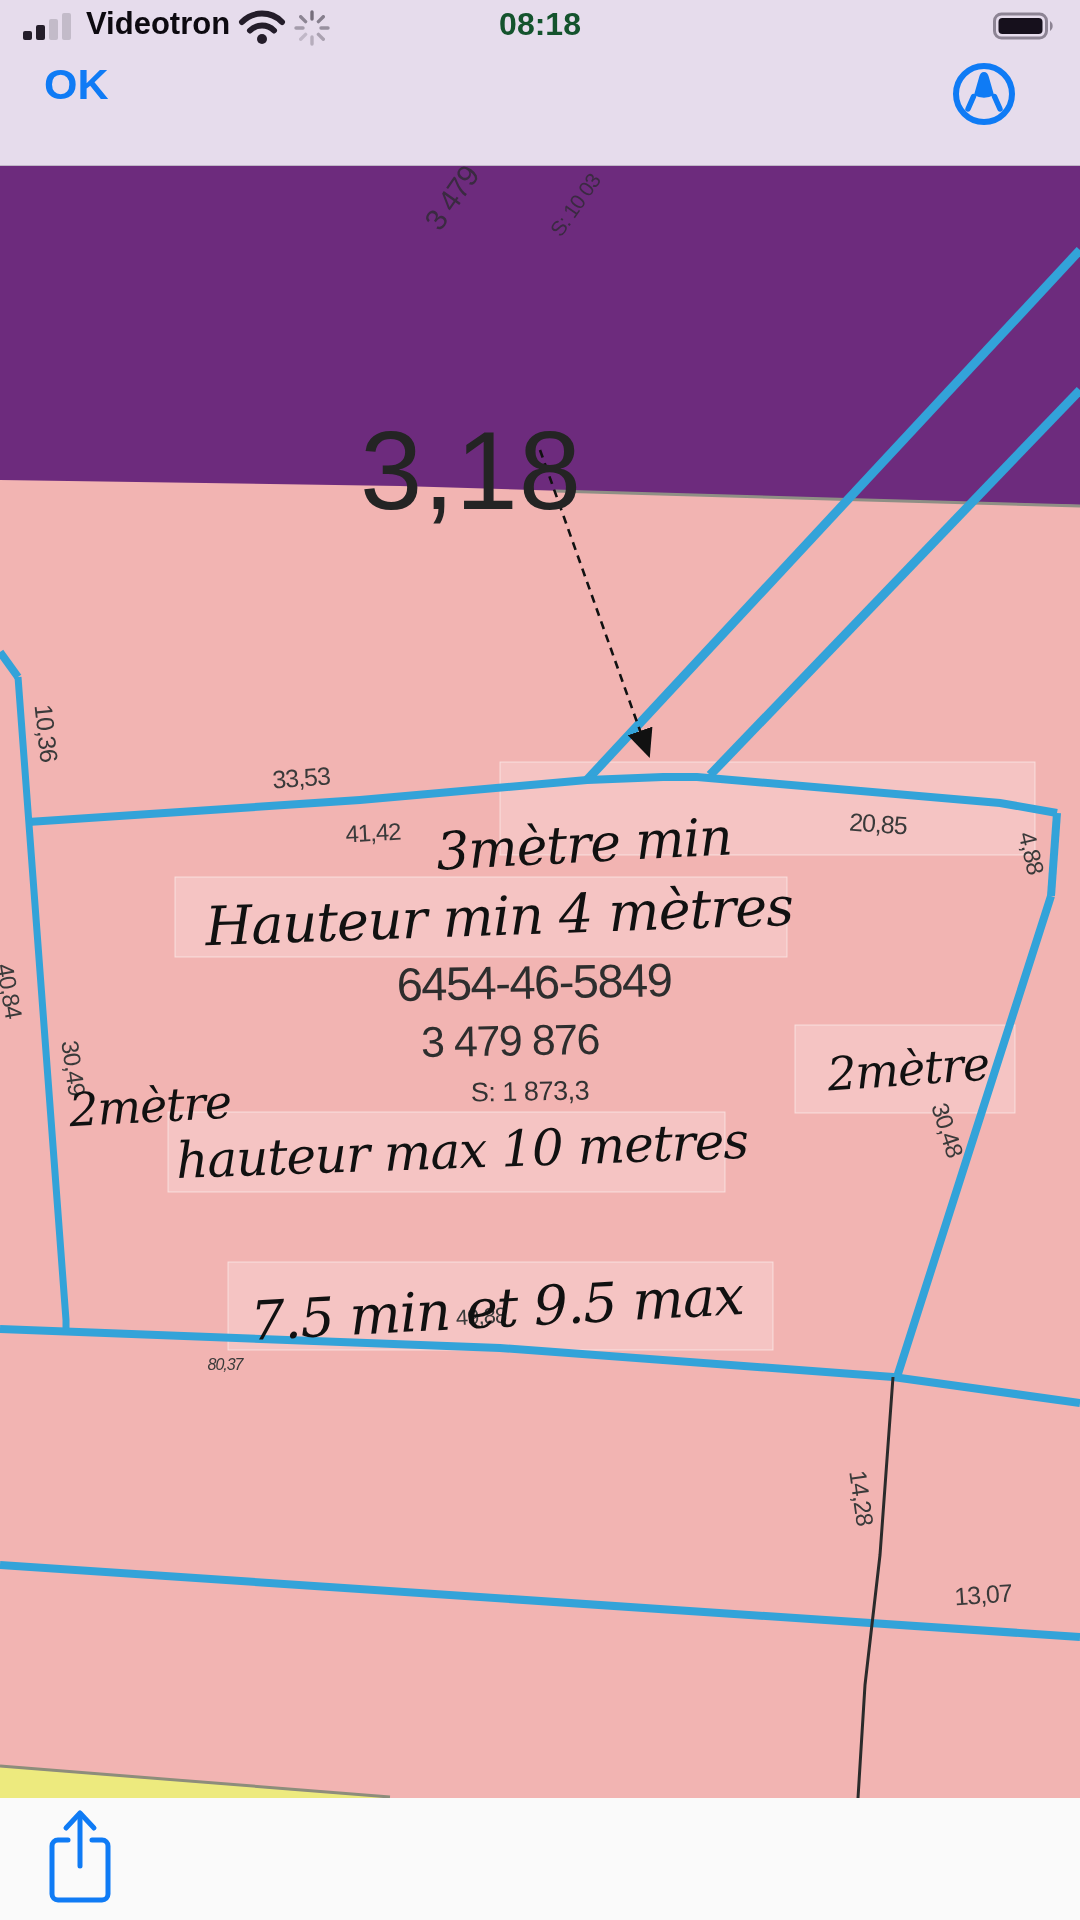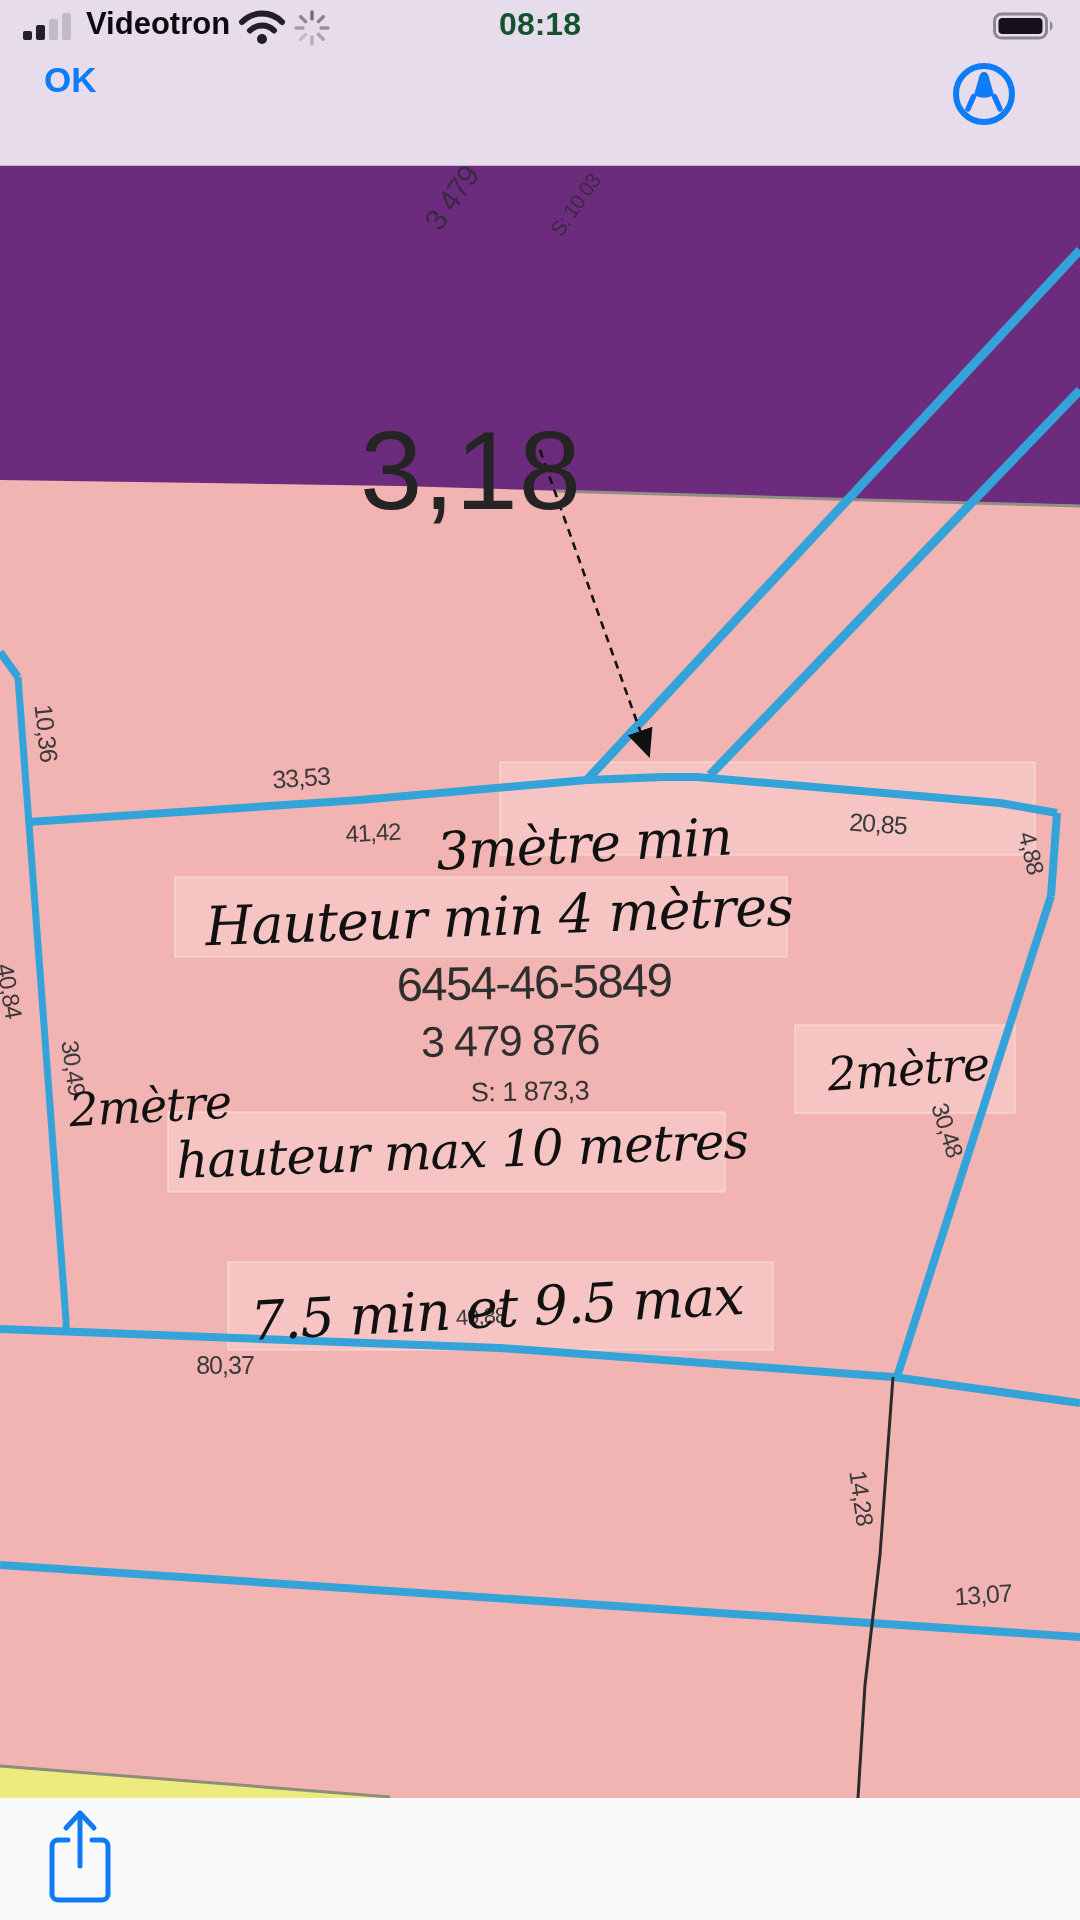--- a/index.html
+++ b/index.html
@@ -9,21 +9,21 @@
   .status-bar{position:absolute;left:0;top:0;width:1080px;height:50px;background:#e6dcec;z-index:30;}
   .carrier{position:absolute;left:86px;top:6px;font-size:31px;font-weight:600;color:#0d0a10;}
   .clock{position:absolute;left:0;top:6px;width:1080px;text-align:center;font-size:32px;font-weight:700;color:#14532d;}
   .sig{position:absolute;left:23px;top:12px;}
   .wifi{position:absolute;left:238px;top:10px;}
   .spin{position:absolute;left:292px;top:8px;}
   .batt{position:absolute;left:993px;top:10px;}
   
   .nav-bar{position:absolute;left:0;top:50px;width:1080px;height:115px;background:#e6dcec;
            border-bottom:1px solid rgba(60,50,70,.22);z-index:29;}
-  .ok-btn{position:absolute;left:44px;top:10px;font-size:35px;font-weight:700;color:#0f7bf5;background:none;border:none;padding:0;cursor:pointer;font-family:inherit;}
+  .ok-btn{position:absolute;left:44px;top:10px;font-size:43px;font-weight:700;color:#0f7bf5;background:none;border:none;padding:0;cursor:pointer;font-family:inherit;}
   .nav-title{position:absolute;left:0;top:12px;width:1080px;text-align:center;font-size:48px;font-weight:700;letter-spacing:.5px;color:#0b0b0d;}
   .markup-btn{position:absolute;left:948px;top:8px;width:72px;height:72px;background:none;border:none;padding:0;cursor:pointer;}
   
   .map{position:absolute;left:0;top:165px;width:1080px;height:1633px;overflow:hidden;background:#f2b4b2;z-index:10;}
   .map svg.geom{position:absolute;left:0;top:0;}
   .map-label{position:absolute;white-space:nowrap;line-height:1;z-index:5;}
   .dim{color:#3a3a3a;font-weight:400;letter-spacing:-1px;}
   .big{color:#242424;letter-spacing:1px;}
   .purple-label{color:#3a2a41;font-weight:400;letter-spacing:-1px;}
   .parcel{color:#2e2e2e;letter-spacing:-1.5px;}
@@ -128,21 +128,21 @@
         <span class="map-label big" style="left: 471px; top: 306px; font-size: 112px; transform: translate(-50%, -50%) rotate(0deg);">3,18</span>
         <span class="map-label dim" style="left: 46px; top: 568px; font-size: 25px; transform: translate(-50%, -50%) rotate(84deg);">10,36</span>
         <span class="map-label dim" style="left: 301px; top: 613px; font-size: 25px; transform: translate(-50%, -50%) rotate(-4deg);">33,53</span>
         <span class="map-label dim" style="left: 373px; top: 668px; font-size: 24px; transform: translate(-50%, -50%) rotate(-3deg);">41,42</span>
         <span class="map-label dim" style="left: 878px; top: 659px; font-size: 25px; transform: translate(-50%, -50%) rotate(4deg);">20,85</span>
         <span class="map-label dim" style="left: 1031px; top: 688px; font-size: 24px; transform: translate(-50%, -50%) rotate(77deg);">4,88</span>
         <span class="map-label dim" style="left: 9px; top: 826px; font-size: 24px; transform: translate(-50%, -50%) rotate(80deg);">40,84</span>
         <span class="map-label dim" style="left: 73px; top: 903px; font-size: 24px; transform: translate(-50%, -50%) rotate(82deg);">30,49</span>
         <span class="map-label dim" style="left: 947px; top: 965px; font-size: 24px; transform: translate(-50%, -50%) rotate(72deg);">30,48</span>
         <span class="map-label dim" style="left: 481px; top: 1152px; font-size: 22px; transform: translate(-50%, -50%) rotate(-3deg);">49,88</span>
-        <span class="map-label dim" style="left: 225px; top: 1200px; font-size: 25px; transform: translate(-50%, -50%) rotate(0deg);">80,37</span>
+        <span class="map-label dim" style="left: 225px; top: 1200px; font-size: 16px; transform: translate(-50%, -50%) rotate(0deg); font-style: italic;">80,37</span>
         <span class="map-label dim" style="left: 861px; top: 1333px; font-size: 24px; transform: translate(-50%, -50%) rotate(82deg);">14,28</span>
         <span class="map-label dim" style="left: 983px; top: 1430px; font-size: 25px; transform: translate(-50%, -50%) rotate(-4deg);">13,07</span>
         <span class="map-label parcel" style="left: 534px; top: 817px; font-size: 47px; transform: translate(-50%, -50%) rotate(-1deg);">6454-46-5849</span>
         <span class="map-label parcel" style="left: 510px; top: 876px; font-size: 43px; transform: translate(-50%, -50%) rotate(-1deg);">3 479 876</span>
         <span class="map-label parcel-s" style="left: 530px; top: 927px; font-size: 27px; transform: translate(-50%, -50%) rotate(-1deg);">S: 1 873,3</span>
         <span class="map-label hand" style="left: 584px; top: 679px; font-size: 52px; transform: translate(-50%, -50%) rotate(-3deg);">3mètre min</span>
         <span class="map-label hand" style="left: 499px; top: 752px; font-size: 54px; transform: translate(-50%, -50%) rotate(-2deg);">Hauteur min 4 mètres</span>
         <span class="map-label hand" style="left: 150px; top: 941px; font-size: 46px; transform: translate(-50%, -50%) rotate(-3deg);">2mètre</span>
         <span class="map-label hand" style="left: 908px; top: 904px; font-size: 46px; transform: translate(-50%, -50%) rotate(-4deg);">2mètre</span>
         <span class="map-label hand" style="left: 462px; top: 986px; font-size: 50px; transform: translate(-50%, -50%) rotate(-2deg);">hauteur max 10 metres</span>

